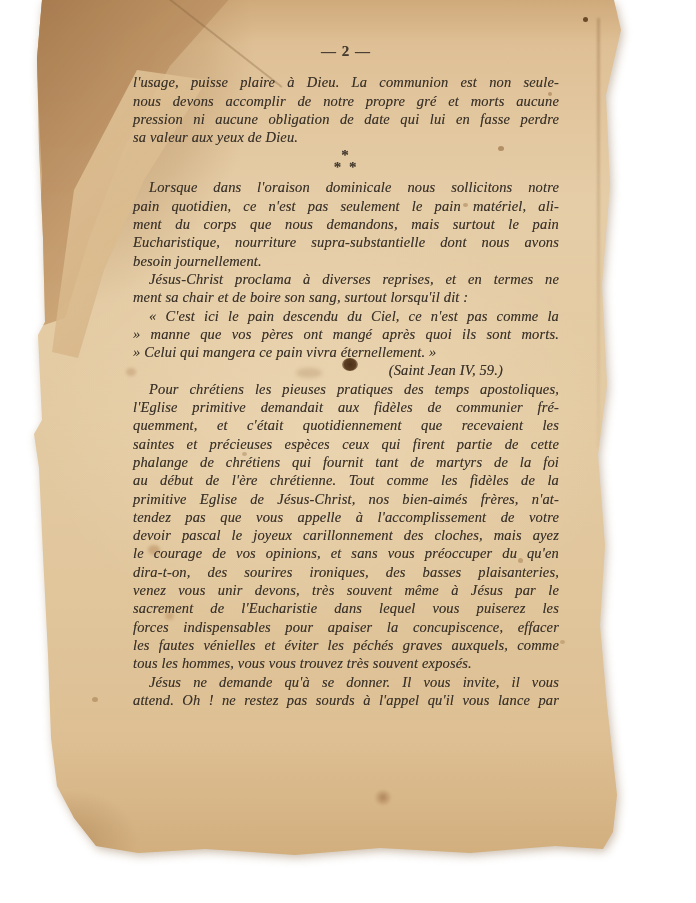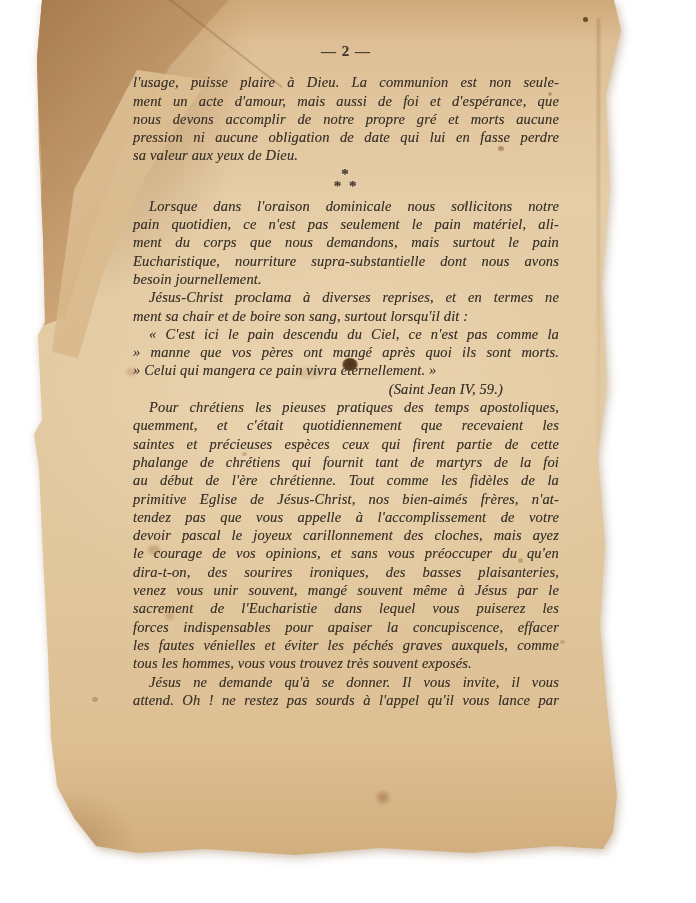--- a/index.html
+++ b/index.html
@@ -87,21 +87,20 @@
     <div class="stain" style="left:242px;top:452px;width:5px;height:4px;background:rgba(130,85,40,.30);filter:blur(.5px);"></div>
     <div class="stain" style="left:518px;top:558px;width:5px;height:5px;background:rgba(130,85,40,.35);filter:blur(.5px);"></div>
     <div class="stain" style="left:92px;top:697px;width:6px;height:5px;background:rgba(130,85,40,.35);filter:blur(.5px);"></div>
     <div class="stain" style="left:560px;top:640px;width:5px;height:4px;background:rgba(130,85,40,.28);filter:blur(.5px);"></div>
 
     <div class="content">
       <div class="page-number">— 2 —</div>
 
       <div>
         <div class="line">l'usage, puisse plaire à Dieu. La communion est non seule-</div>
-        <div class="line">ment un acte d'amour, mais aussi de foi et d'espérance, que</div>
         <div class="line">nous devons accomplir de notre propre gré et morts aucune</div>
         <div class="line">pression ni aucune obligation de date qui lui en fasse perdre</div>
         <div class="line end">sa valeur aux yeux de Dieu.</div>
       </div>
 
       <div class="asterism">
         <div>*</div>
         <div>* *</div>
       </div>
 
@@ -120,30 +119,31 @@
 
       <div>
         <div class="line indent">« C'est ici le pain descendu du Ciel, ce n'est pas comme la</div>
         <div class="line">» manne que vos pères ont mangé après quoi ils sont morts.</div>
         <div class="line end">» Celui qui mangera ce pain vivra éternellement. »</div>
         <div class="line attribution">(Saint Jean IV, 59.)</div>
       </div>
 
       <div>
         <div class="line indent">Pour chrétiens les pieuses pratiques des temps apostoliques,</div>
+        <div class="line">l'Eglise primitive demandait aux fidèles de communier fré-</div>
         <div class="line">quemment, et c'était quotidiennement que recevaient les</div>
         <div class="line">saintes et précieuses espèces ceux qui firent partie de cette</div>
         <div class="line">phalange de chrétiens qui fournit tant de martyrs de la foi</div>
         <div class="line">au début de l'ère chrétienne. Tout comme les fidèles de la</div>
         <div class="line">primitive Eglise de Jésus-Christ, nos bien-aimés frères, n'at-</div>
         <div class="line">tendez pas que vous appelle à l'accomplissement de votre</div>
         <div class="line">devoir pascal le joyeux carillonnement des cloches, mais ayez</div>
         <div class="line">le courage de vos opinions, et sans vous préoccuper du qu'en</div>
         <div class="line">dira-t-on, des sourires ironiques, des basses plaisanteries,</div>
-        <div class="line">venez vous unir souvent, mangé souvent même à Jésus par le</div>
+        <div class="line">venez vous unir devons, très souvent même à Jésus par le</div>
         <div class="line">sacrement de l'Eucharistie dans lequel vous puiserez les</div>
         <div class="line">forces indispensables pour apaiser la concupiscence, effacer</div>
         <div class="line">les fautes vénielles et éviter les péchés graves auxquels, comme</div>
         <div class="line end">tous les hommes, vous vous trouvez très souvent exposés.</div>
       </div>
 
       <div>
         <div class="line indent">Jésus ne demande qu'à se donner. Il vous invite, il vous</div>
         <div class="line">attend. Oh ! ne restez pas sourds à l'appel qu'il vous lance par</div>
       </div>

